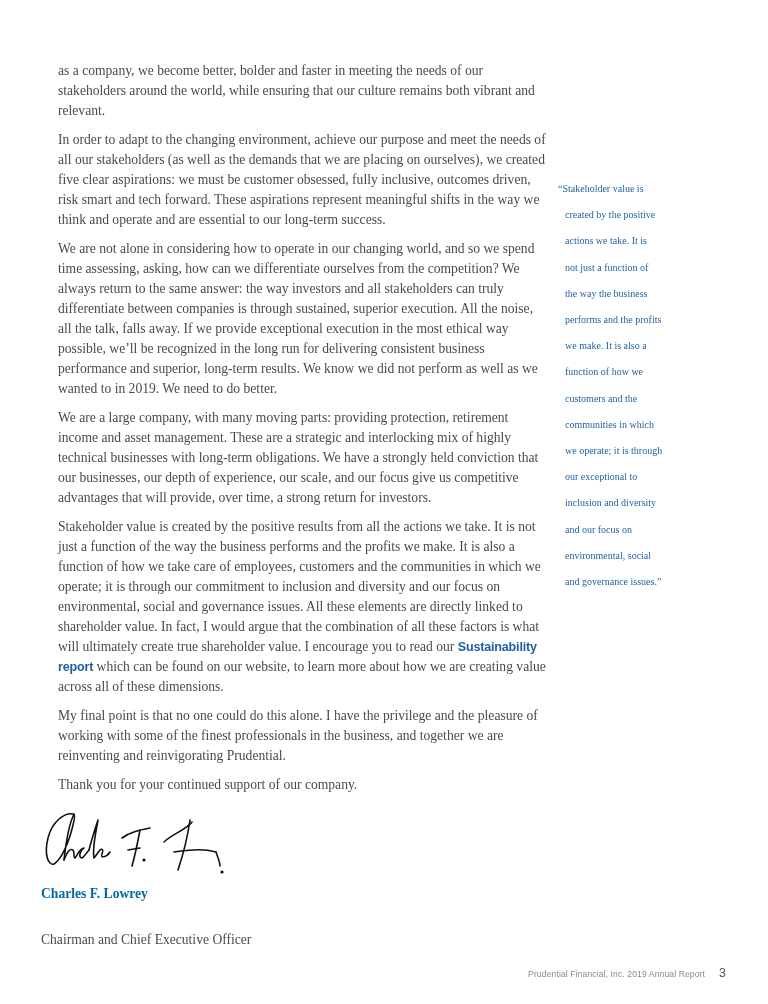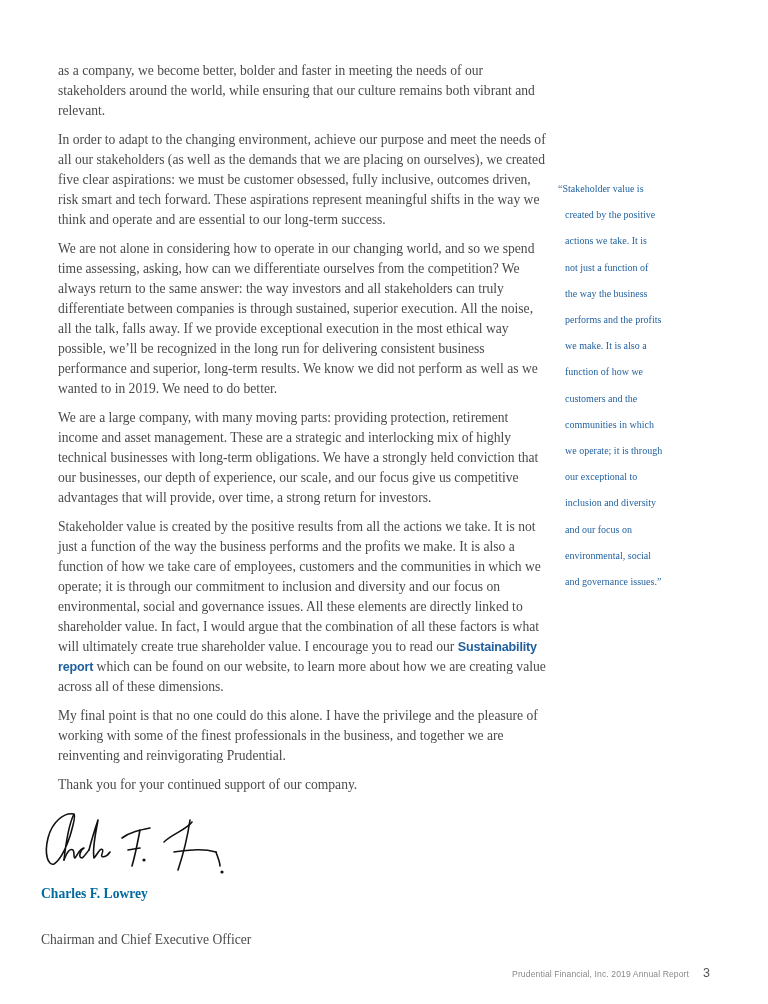--- a/index.html
+++ b/index.html
@@ -73,21 +73,21 @@
       position: absolute;
       left: 41px;
       top: 904px;
       font-family: "Liberation Serif", serif;
       font-size: 13.6px;
       color: #4a4a4a;
       margin-top: 28px;
     }
     .footer {
       position: absolute;
-      right: 58px;
+      right: 42px;
       top: 966px;
       font-family: "Liberation Sans", sans-serif;
       color: #8a8a8a;
       display: flex;
       align-items: baseline;
     }
     .footer .report {
       font-size: 8.6px;
       letter-spacing: 0.1px;
     }

